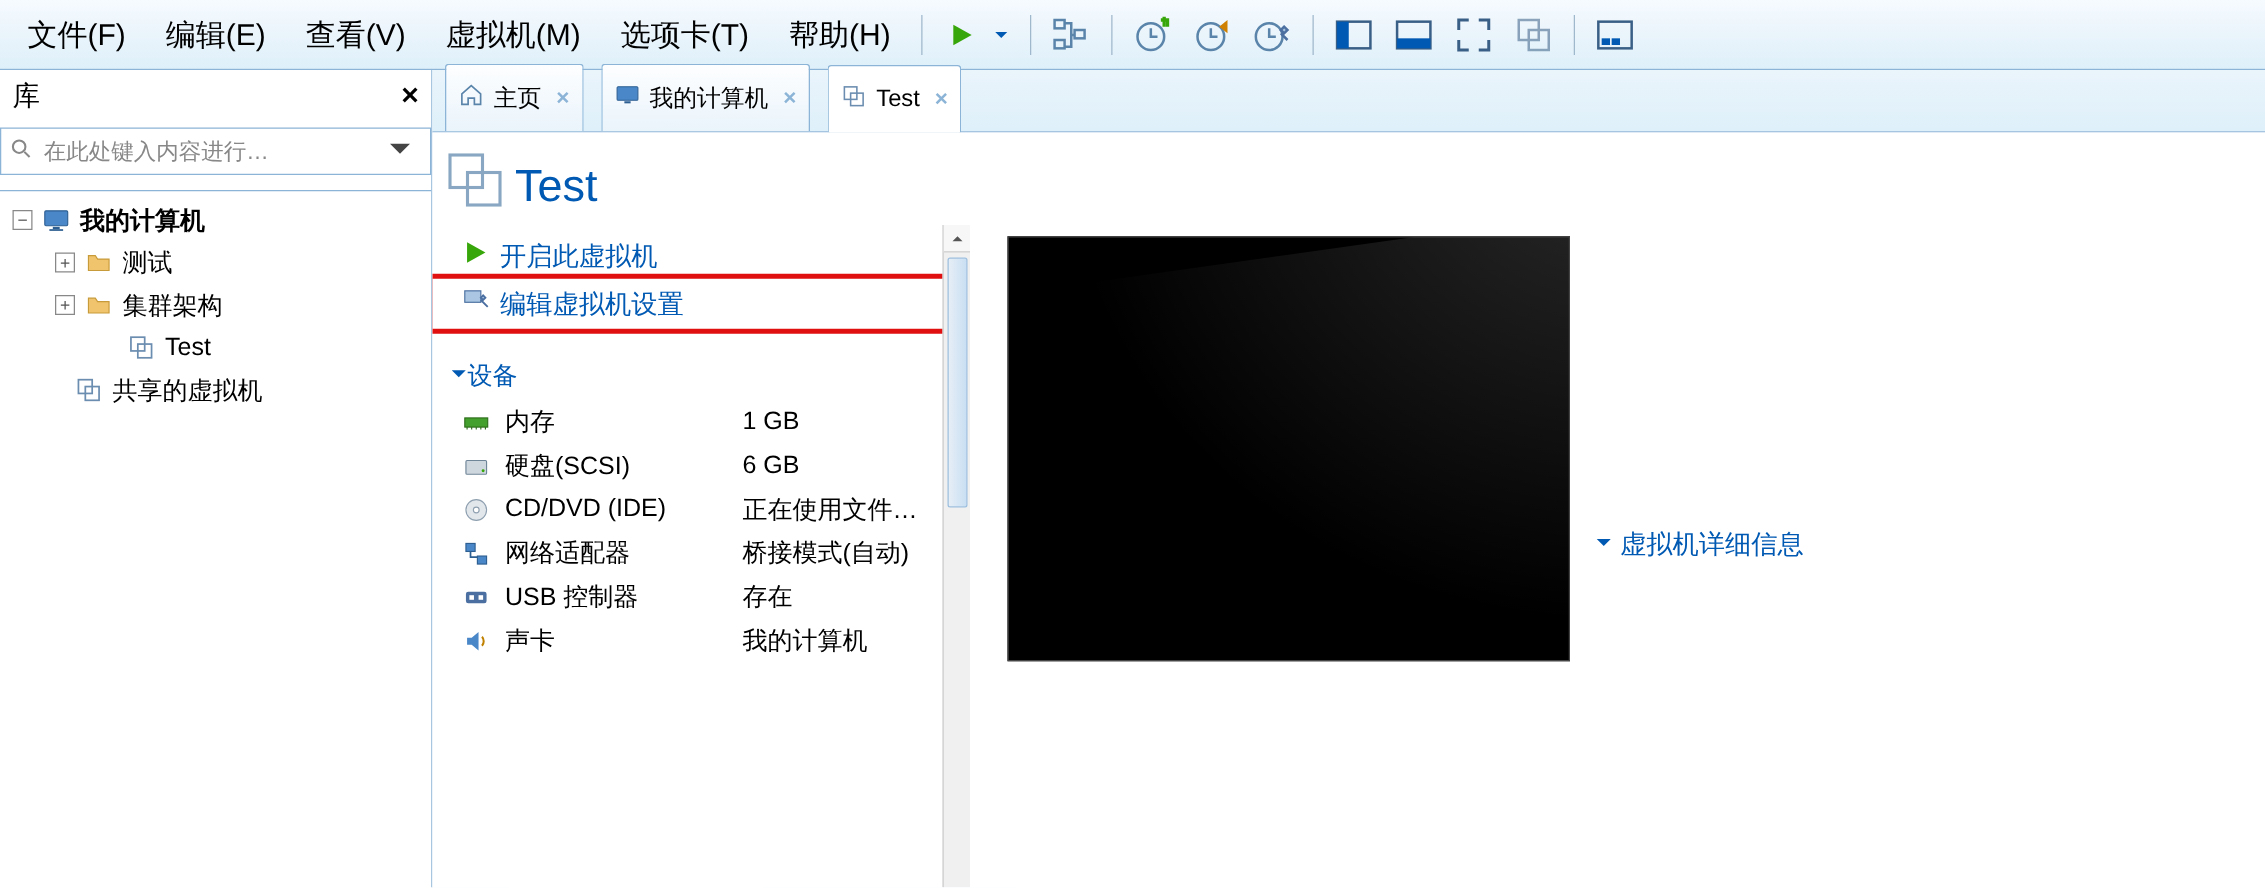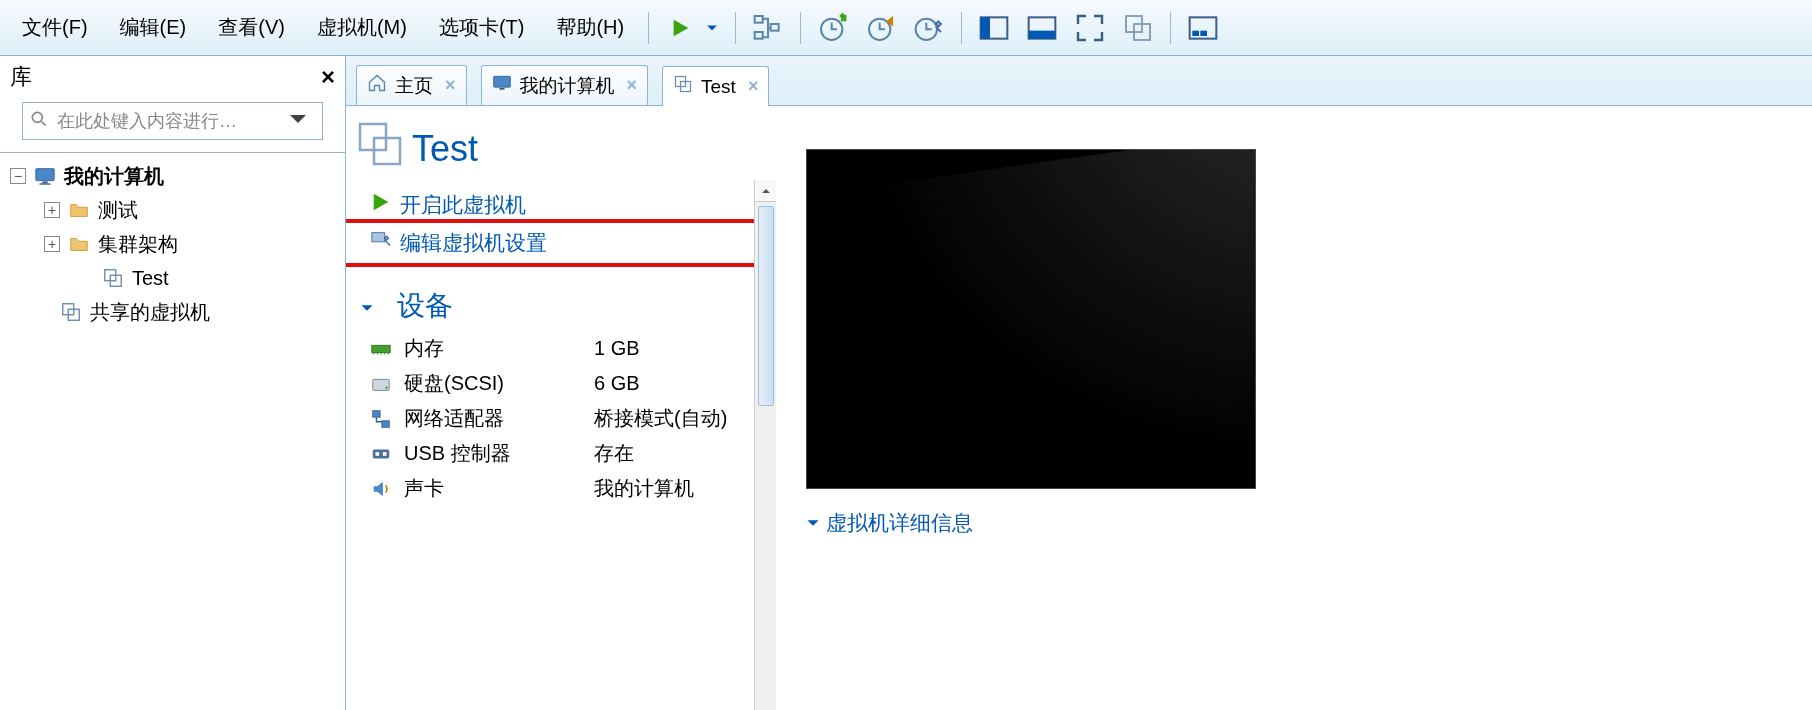--- a/index.html
+++ b/index.html
@@ -19,21 +19,21 @@
     display: flex;
     align-items: center;
     height: 56px;
     background: linear-gradient(to bottom,#f6fbff 0%,#eaf4fb 50%,#def0fa 100%);
     border-bottom: 1px solid #8cb4d6;
     padding: 0 6px;
   }
   .menu-item {
     padding: 6px 16px;
     cursor: default;
-    font-size: 20px;
+    font-size: 24px;
   }
   .menu-sep {
     width: 1px;
     height: 32px;
     background: #a0b8cc;
     margin: 0 8px;
   }
   .toolbar-btn {
     width: 32px; height: 32px;
     display: flex; align-items: center; justify-content: center;
@@ -61,21 +61,21 @@
     justify-content: space-between;
     padding: 6px 10px 4px 10px;
     font-size: 22px;
   }
   .sidebar-header .close {
     font-size: 24px;
     font-weight: bold;
     cursor: pointer;
   }
   .sidebar-search {
-    margin: 6px 22px;
+    margin: 6px 0;
     border: 1px solid #8cb4d6;
     height: 38px;
     display: flex;
     align-items: center;
     padding: 0 6px;
     color: #888;
     font-size: 18px;
   }
   .sidebar-search svg { width: 20px; height: 20px; margin-right: 8px; flex-shrink:0; }
   .sidebar-search .caret { margin-left:auto; }
@@ -121,21 +121,21 @@
   .tabs-bar {
     height: 50px;
     background: linear-gradient(to bottom,#eaf4fb,#def0fa);
     border-bottom: 1px solid #8cb4d6;
     display: flex;
     align-items: flex-end;
     padding: 0 10px;
     gap: 14px;
   }
   .tab {
-    height: 40px;
+    height: 54px;
     border: 1px solid #8cb4d6;
     border-bottom: none;
     border-radius: 3px 3px 0 0;
     background: linear-gradient(to bottom,#fdfeff,#eaf4fb);
     display: flex;
     align-items: center;
     padding: 0 10px;
     font-size: 19px;
     gap: 8px;
   }
@@ -187,24 +187,24 @@
     cursor:pointer;
   }
   .vm-action svg { width:22px; height:22px; flex-shrink:0; }
   .vm-action.highlighted {
     outline: 4px solid #e01010;
     padding-top:6px; padding-bottom:6px;
   }
   .section-head {
     display:flex;
     align-items:center;
-    gap:23px;
+    gap:0;
     padding: 24px 0 6px 14px;
     color:#0059b2;
-    font-size:28px;
+    font-size:20px;
   }
   .section-head svg { width:14px; height:14px; }
   .device-row {
     display:flex;
     align-items:center;
     padding: 4px 0 4px 24px;
     font-size:20px;
     gap: 10px;
   }
   .device-row .dev-icon { width:24px; display:flex; }
@@ -230,24 +230,25 @@
     width:16px;
     flex:0 0 200px;
     background: linear-gradient(to right,#e6eef6,#c9dff3);
     border:1px solid #9cbfe0;
     border-radius:2px;
     margin-top:4px;
   }
 
   .vm-right-col {
     flex:1;
-    padding: 13px 20px 0 30px;
-    display:flex;
-    flex-direction:column;
+    padding: 30px 20px 0 30px;
+    display:flex;
+    flex-direction:row;
     gap: 20px;
+    margin-top: 23px;
   }
   .vm-screenshot {
     width: 450px;
     height: 340px;
     background: #000;
     border:1px solid #444;
     position:relative;
     overflow:hidden;
     margin-top: 30px;
   }
@@ -520,20 +521,30 @@
               </div>
               <div class="device-row">
                 <span class="dev-icon">
                   <svg viewBox="0 0 24 24">
                     <rect x="3" y="7" width="18" height="12" rx="1" fill="#cfd7de" stroke="#6f8598"></rect>
                     <circle cx="18" cy="16" r="1.3" fill="#37a60a"></circle>
                   </svg>
                 </span>
                 <span class="dev-name">硬盘(SCSI)</span>
                 <span class="dev-value">6 GB</span>
+              </div>
+              <div class="device-row">
+                <span class="dev-icon">
+                  <svg viewBox="0 0 24 24">
+                    <circle cx="12" cy="12" r="9" fill="#e2e7ec" stroke="#8fa0b0"></circle>
+                    <circle cx="12" cy="12" r="2.5" fill="#fff" stroke="#8fa0b0"></circle>
+                  </svg>
+                </span>
+                <span class="dev-name">CD/DVD (IDE)</span>
+                <span class="dev-value">正在使用文件…</span>
               </div>
               <div class="device-row">
                 <span class="dev-icon">
                   <svg viewBox="0 0 24 24">
                     <rect x="3" y="3" width="8" height="7" fill="#4a87c8" stroke="#2e5f92"></rect>
                     <rect x="13" y="14" width="8" height="7" fill="#4a87c8" stroke="#2e5f92"></rect>
                     <path d="M7 10v5h6" stroke="#2e5f92" fill="none" stroke-width="1.5"></path>
                   </svg>
                 </span>
                 <span class="dev-name">网络适配器</span>

